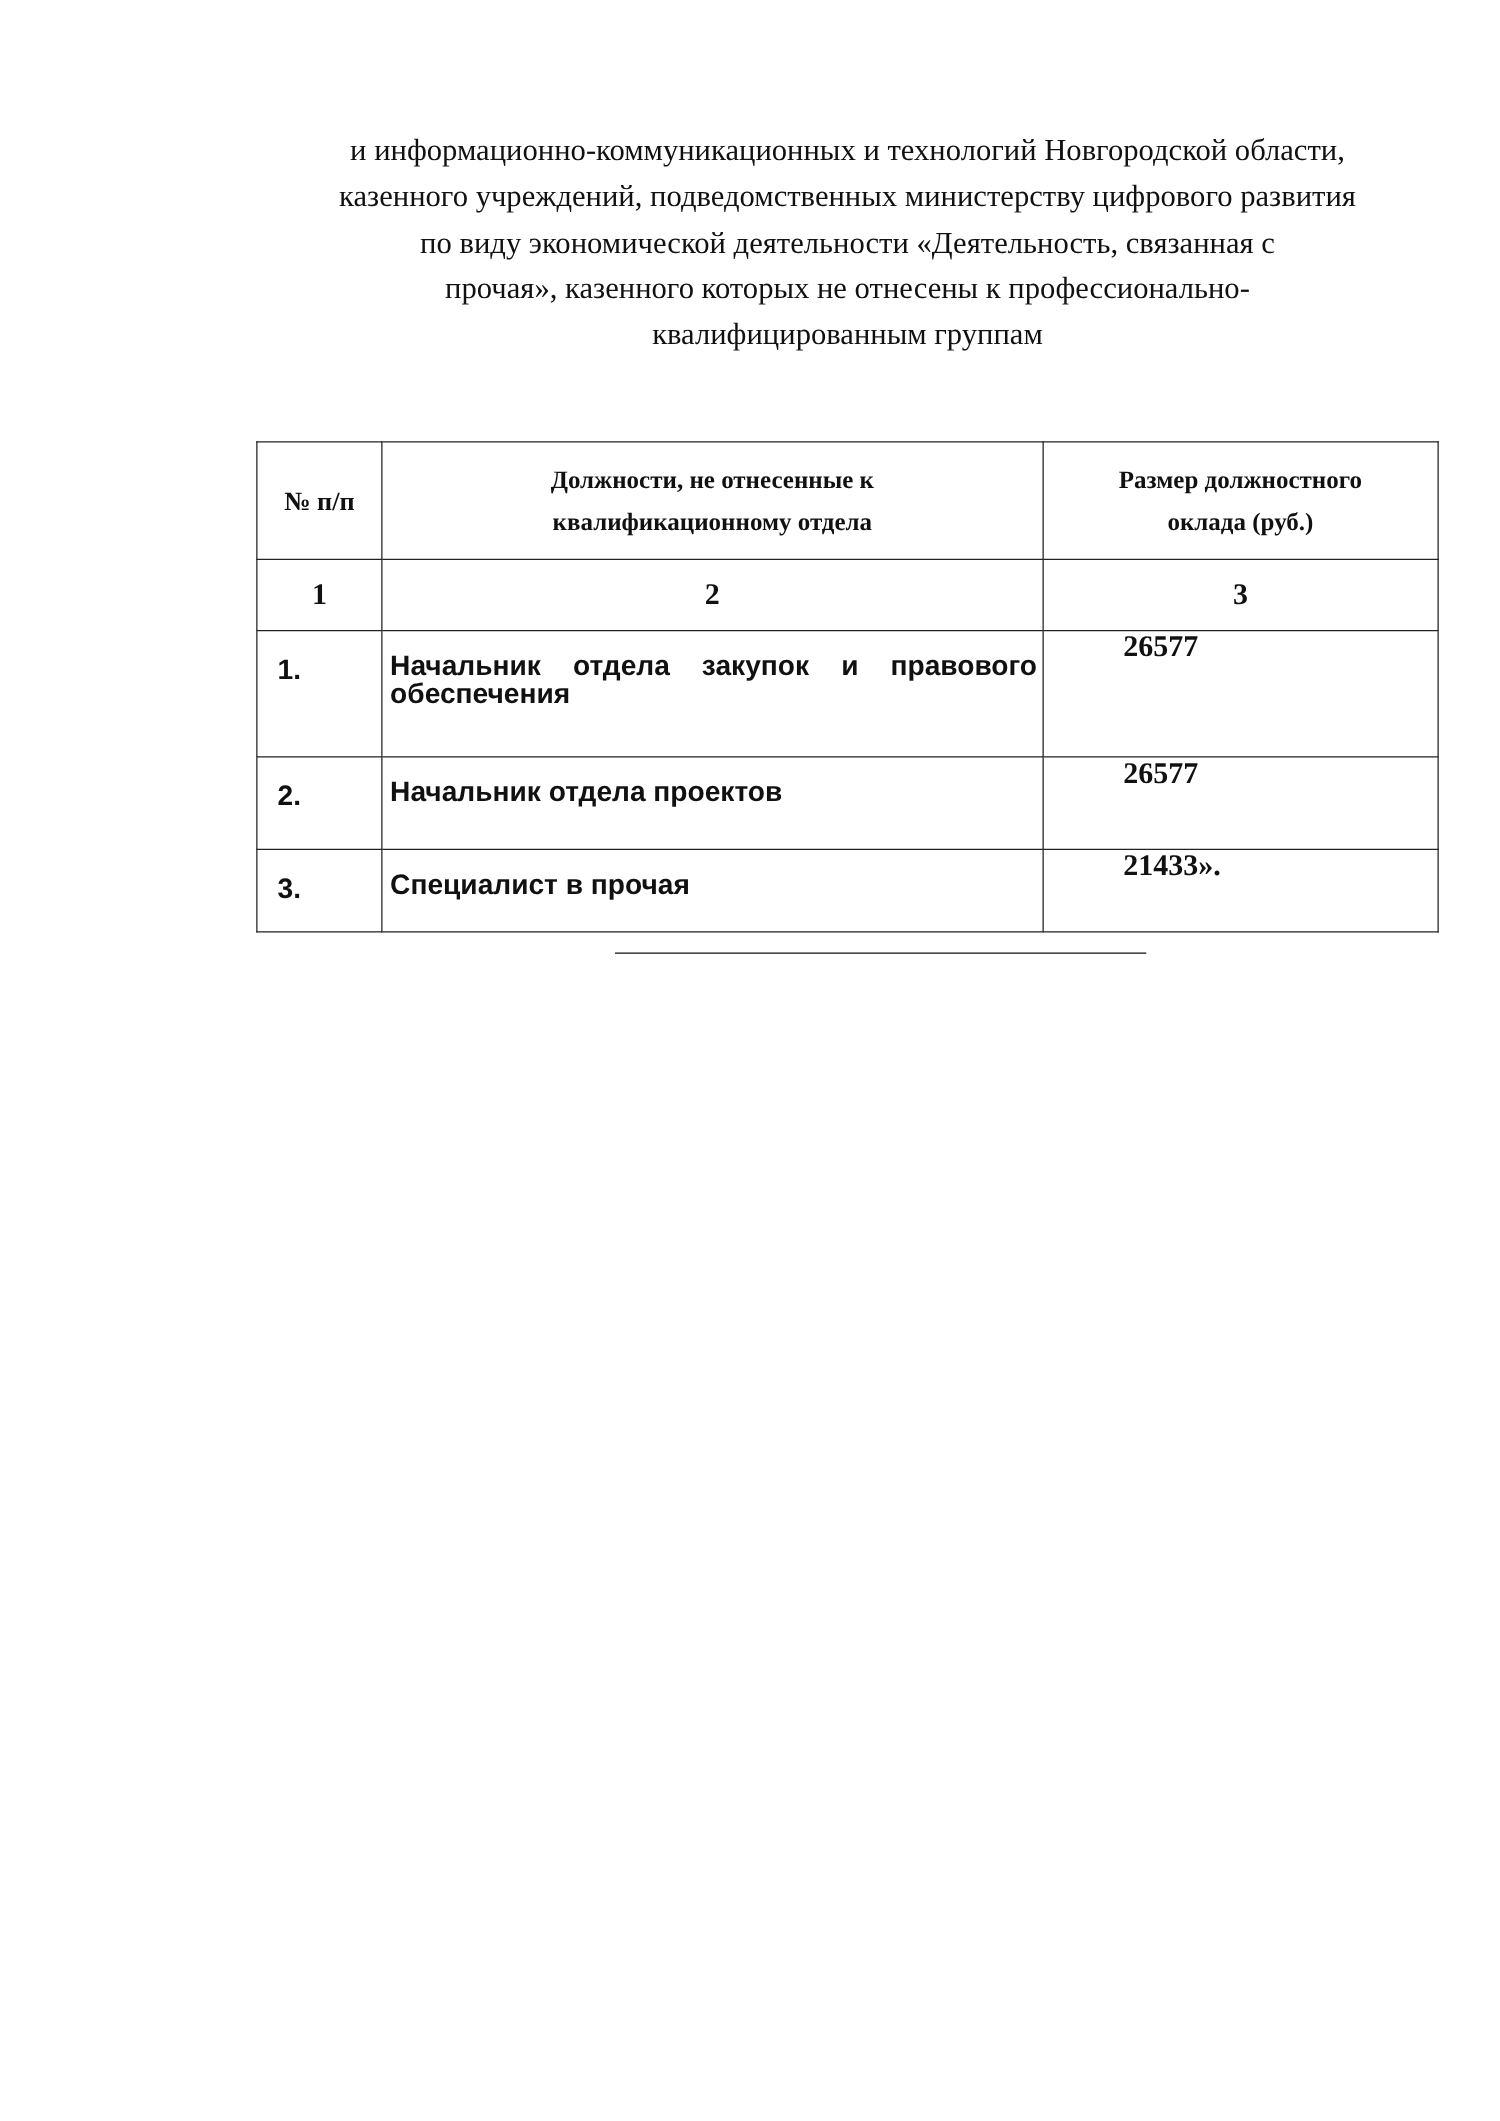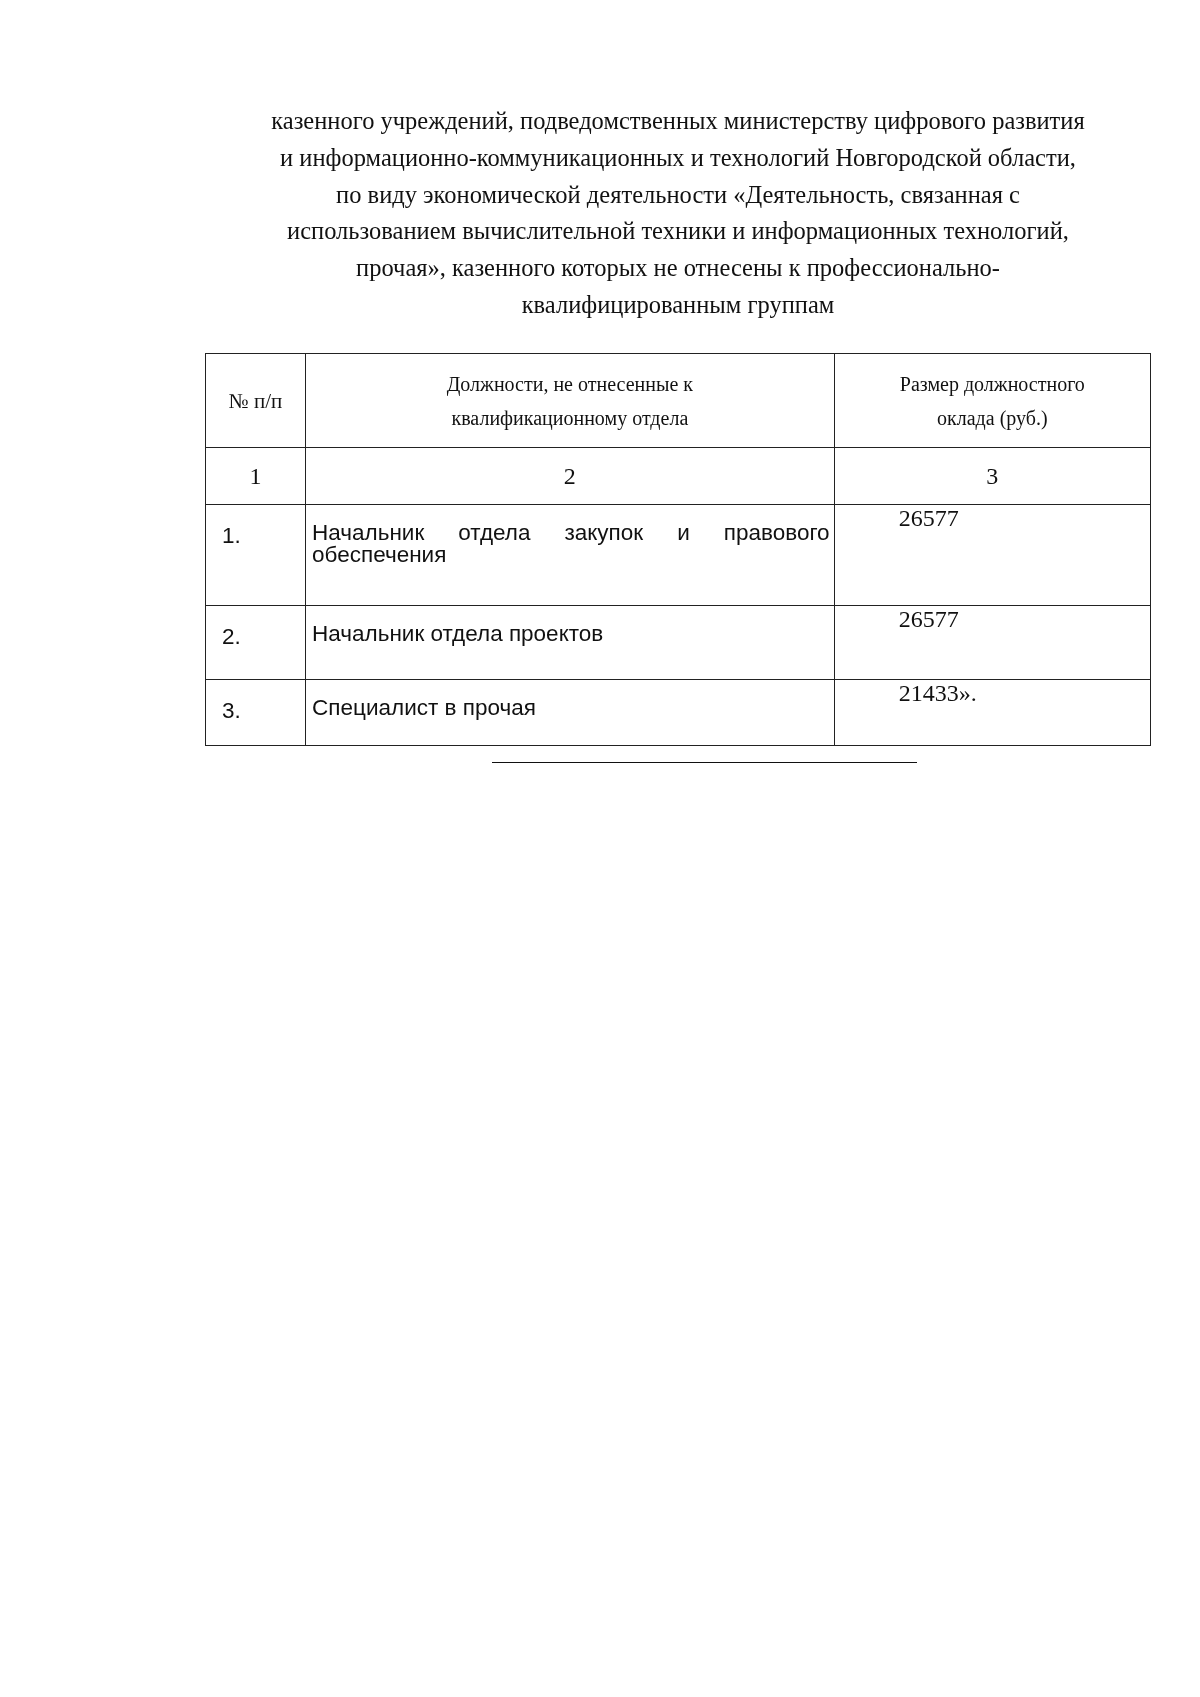--- a/index.html
+++ b/index.html
@@ -2,44 +2,43 @@
 <html><head>
   <meta charset="utf-8">
   <style>
     html, body { margin: 0; padding: 0; background: #ffffff; }
     body { width: 1200px; height: 1697px; position: relative; overflow: hidden;
            font-family: "Liberation Serif", "DejaVu Serif", serif; color: #111; }
     .title-block { position: absolute; left: 200px; top: 103px; width: 956px;
                    text-align: center; font-size: 24.5px; line-height: 36.8px; }
     .title-line { display: block; white-space: nowrap; }
     .tbl { position: absolute; left: 205px; top: 353px; width: 946px;
-           border-collapse: collapse; table-layout: fixed; }
+           border-collapse: collapse; table-layout: fixed; font-weight: bold; }
     .tbl td { border: 1.5px solid #222; padding: 0; vertical-align: middle; }
     .c1 { width: 100px; } .c2 { width: 528px; } .c3 { width: 316px; }
     .hdr td { height: 93px; text-align: center; font-size: 20px; line-height: 34px; }
     .hdr .h1 { font-size: 21px; white-space: nowrap; }
     .nums td { height: 56px; text-align: center; font-size: 24px; }
     .body-row td { font-family: "Liberation Sans", "DejaVu Sans", sans-serif; font-size: 22.5px; }
     .body-row .num { padding-left: 16px; vertical-align: top; padding-top: 18px; }
     .body-row .name { padding-left: 6px; padding-right: 4px; vertical-align: top; padding-top: 17px; line-height: 22px; text-align: justify; }
     .body-row .val { padding-left: 64px; vertical-align: top; 
                      font-family: "Liberation Serif", "DejaVu Serif", serif; font-size: 24px; }
     .r1 td { height: 82px; } .r2 td { height: 55px; } .r3 td { height: 47px; }
     .name-justify { display: block; text-align: justify; text-align-last: left; }
     .sep { position: absolute; left: 492px; top: 762px; width: 425px; height: 0;
            border-top: 1.5px solid #111; }
   </style>
 </head>
 <body>
 
 <div class="title-block">
+  <span class="title-line">и информационно-коммуникационных и технологий Новгородской области,</span>
   <span class="title-line">казенного учреждений, подведомственных министерству цифрового развития</span>
-  <span class="title-line">и информационно-коммуникационных и технологий Новгородской области,</span>
   <span class="title-line">по виду экономической деятельности «Деятельность, связанная с</span>
-  <span class="title-line">использованием вычислительной техники и информационных технологий,</span>
   <span class="title-line">прочая», казенного которых не отнесены к профессионально-</span>
   <span class="title-line">квалифицированным группам</span>
 </div>
 
 <table class="tbl">
   <colgroup>
       <col class="c1">
       <col class="c2">
       <col class="c3">
     </colgroup>

